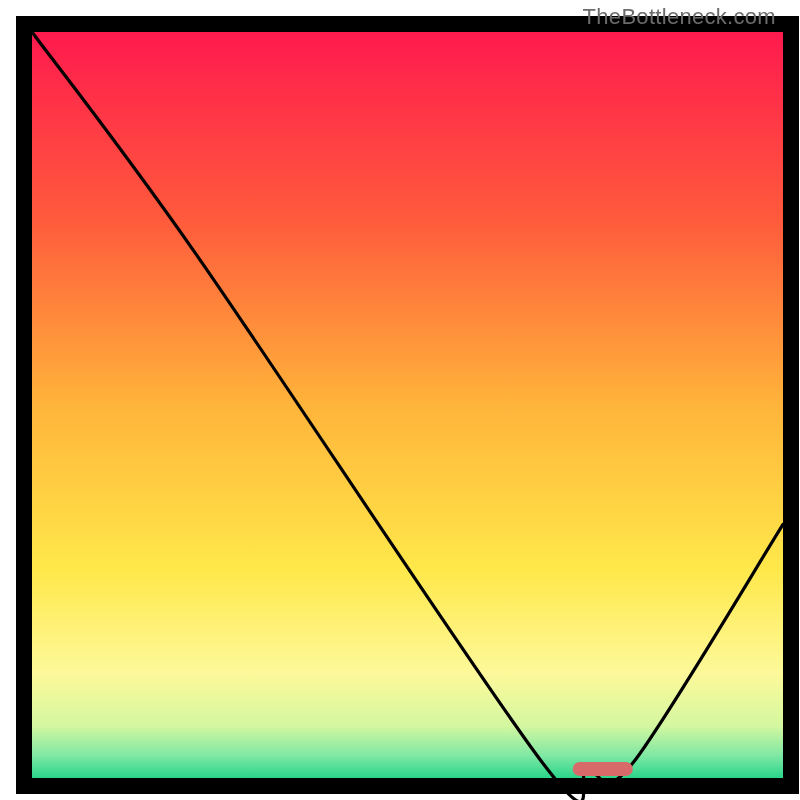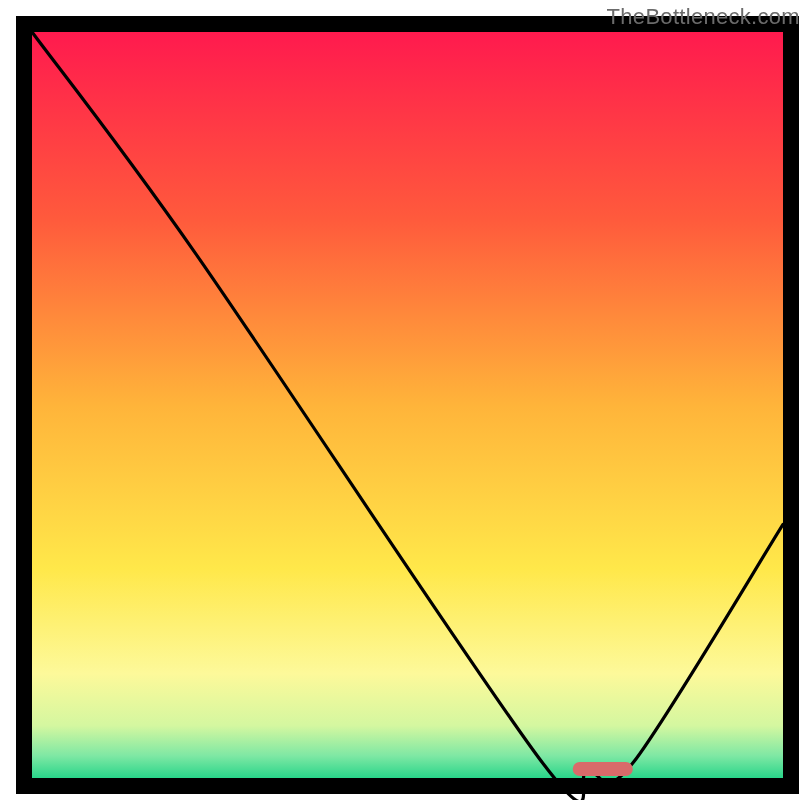--- a/index.html
+++ b/index.html
@@ -16,21 +16,21 @@
     height: 800px;
   }
   svg {
     position: absolute;
     top: 0;
     left: 0;
   }
   .watermark {
     position: absolute;
     top: 4px;
-    right: 0;
+    right: 24px;
     color: #6b6b6b;
     font-size: 22px;
     font-weight: 500;
     letter-spacing: 0.3px;
     user-select: none;
   }
 </style>
 </head>
 <body>
 

